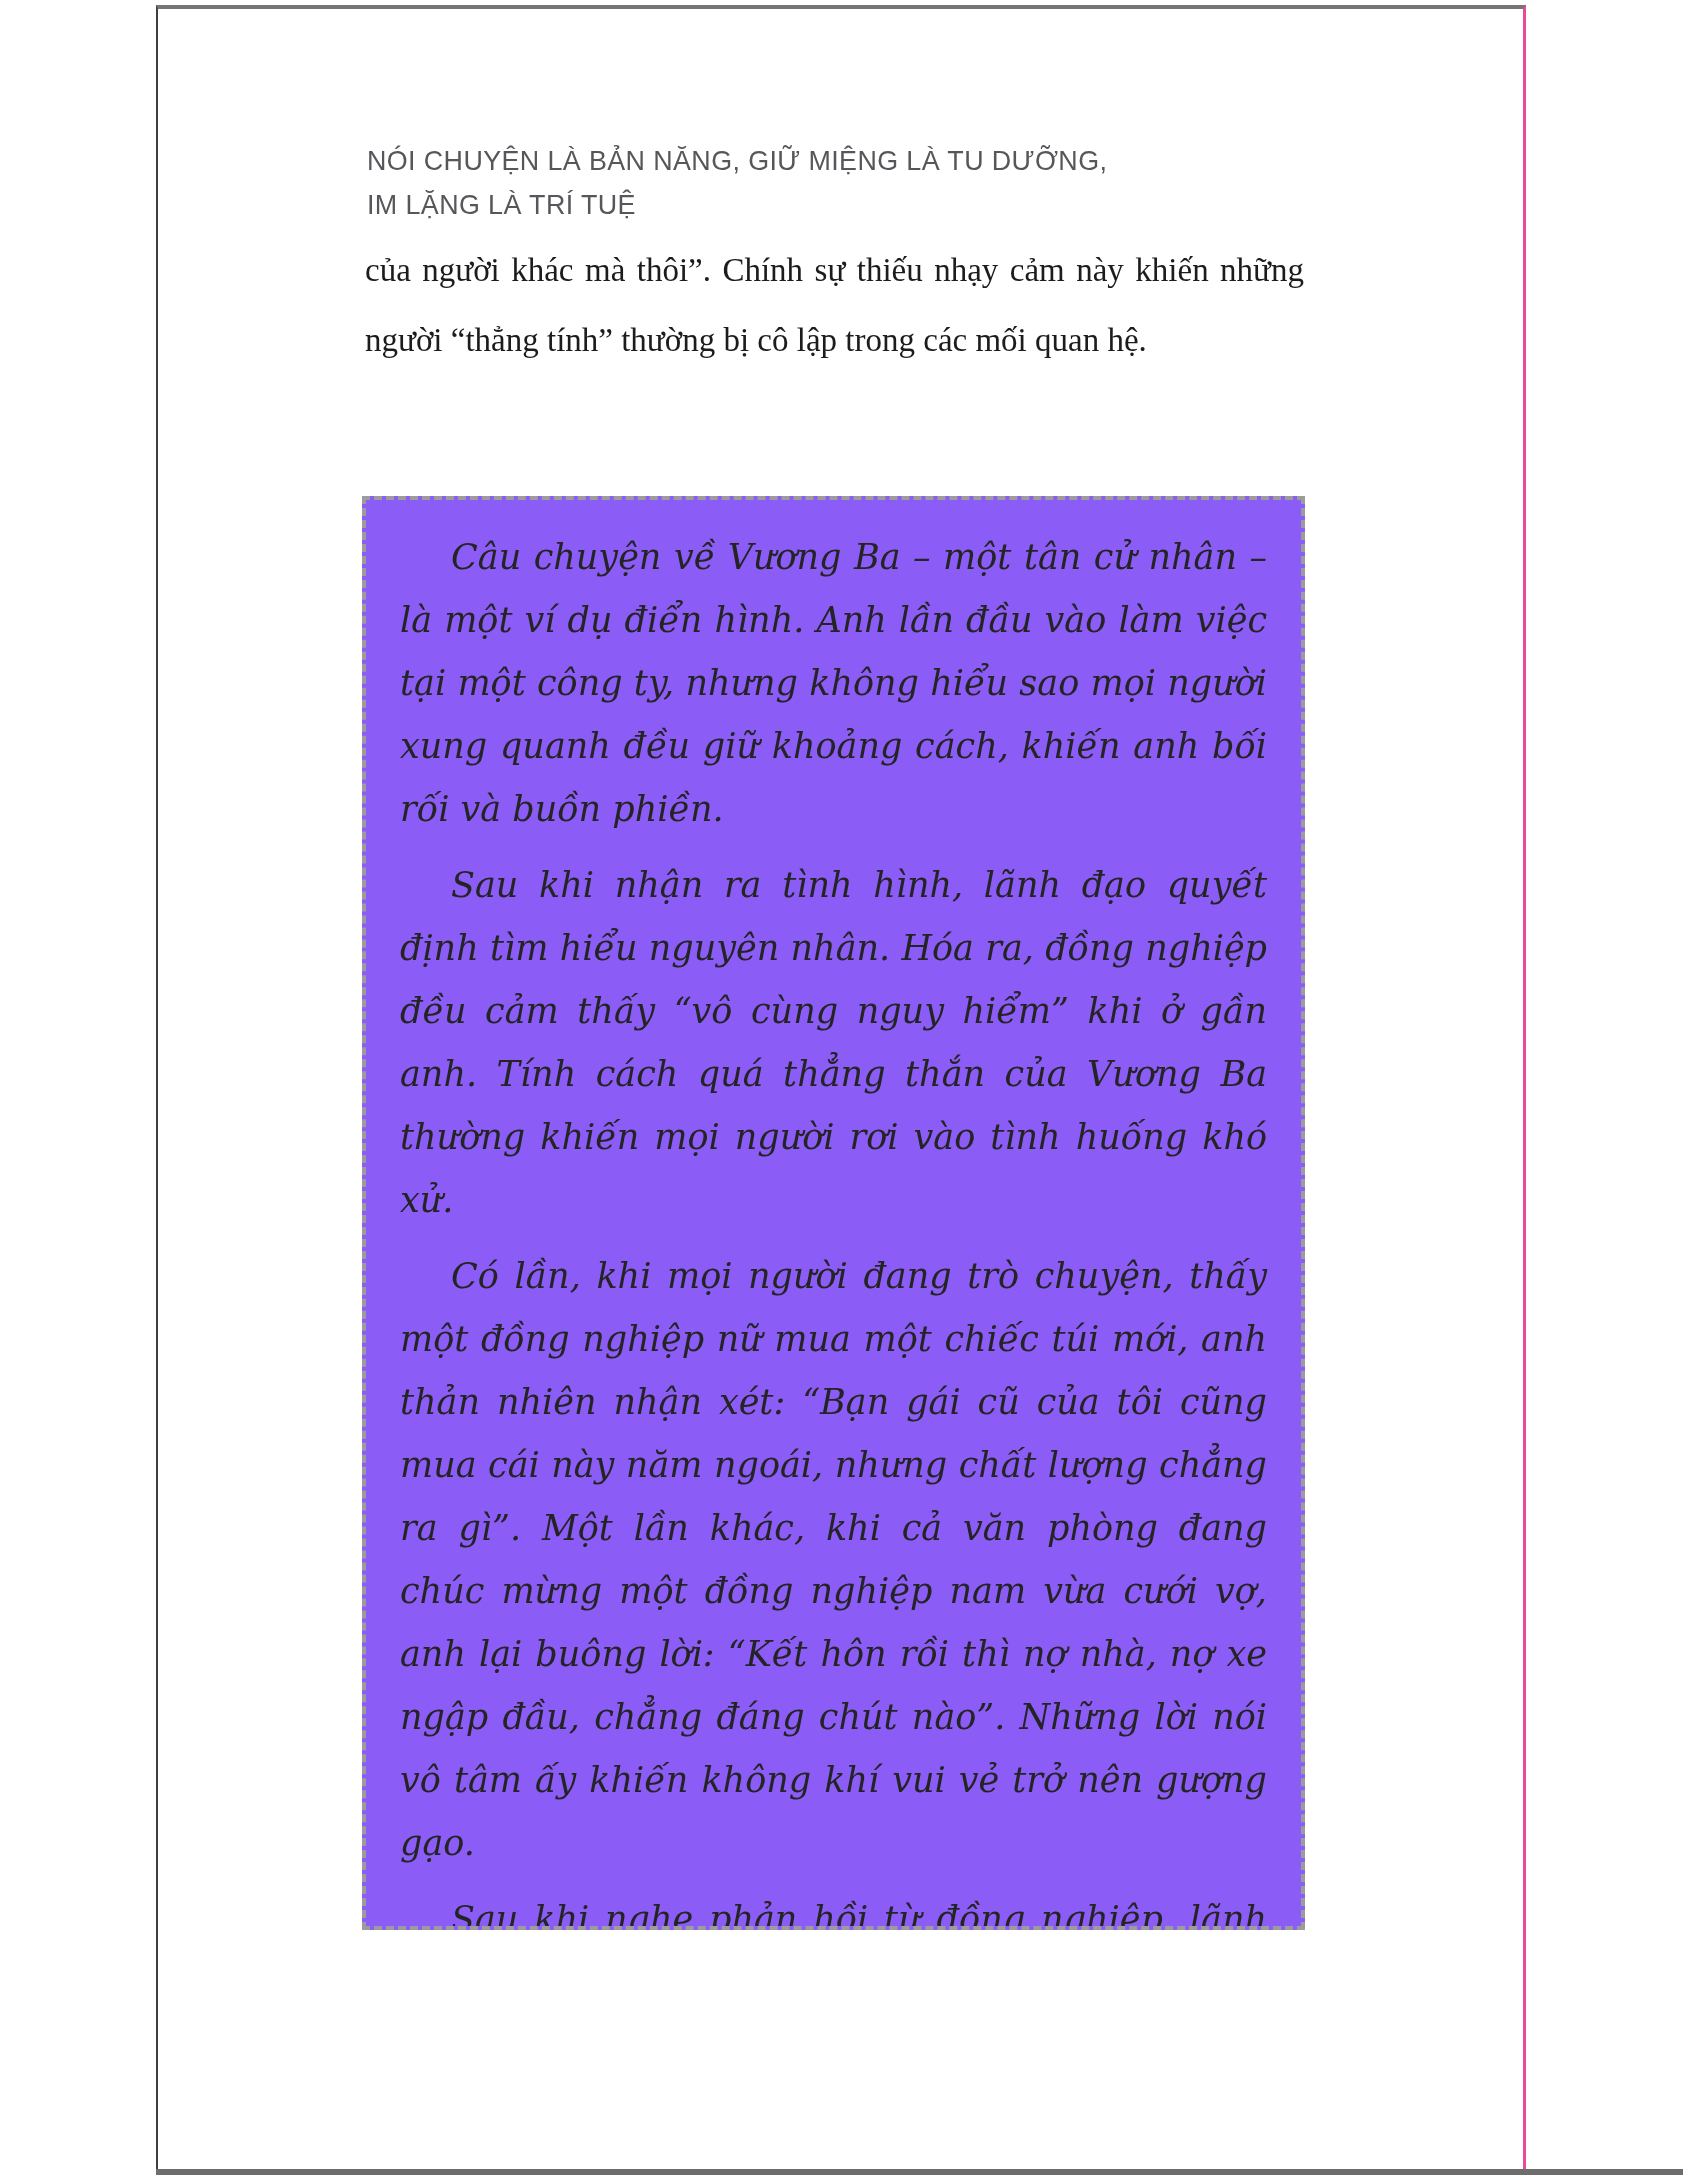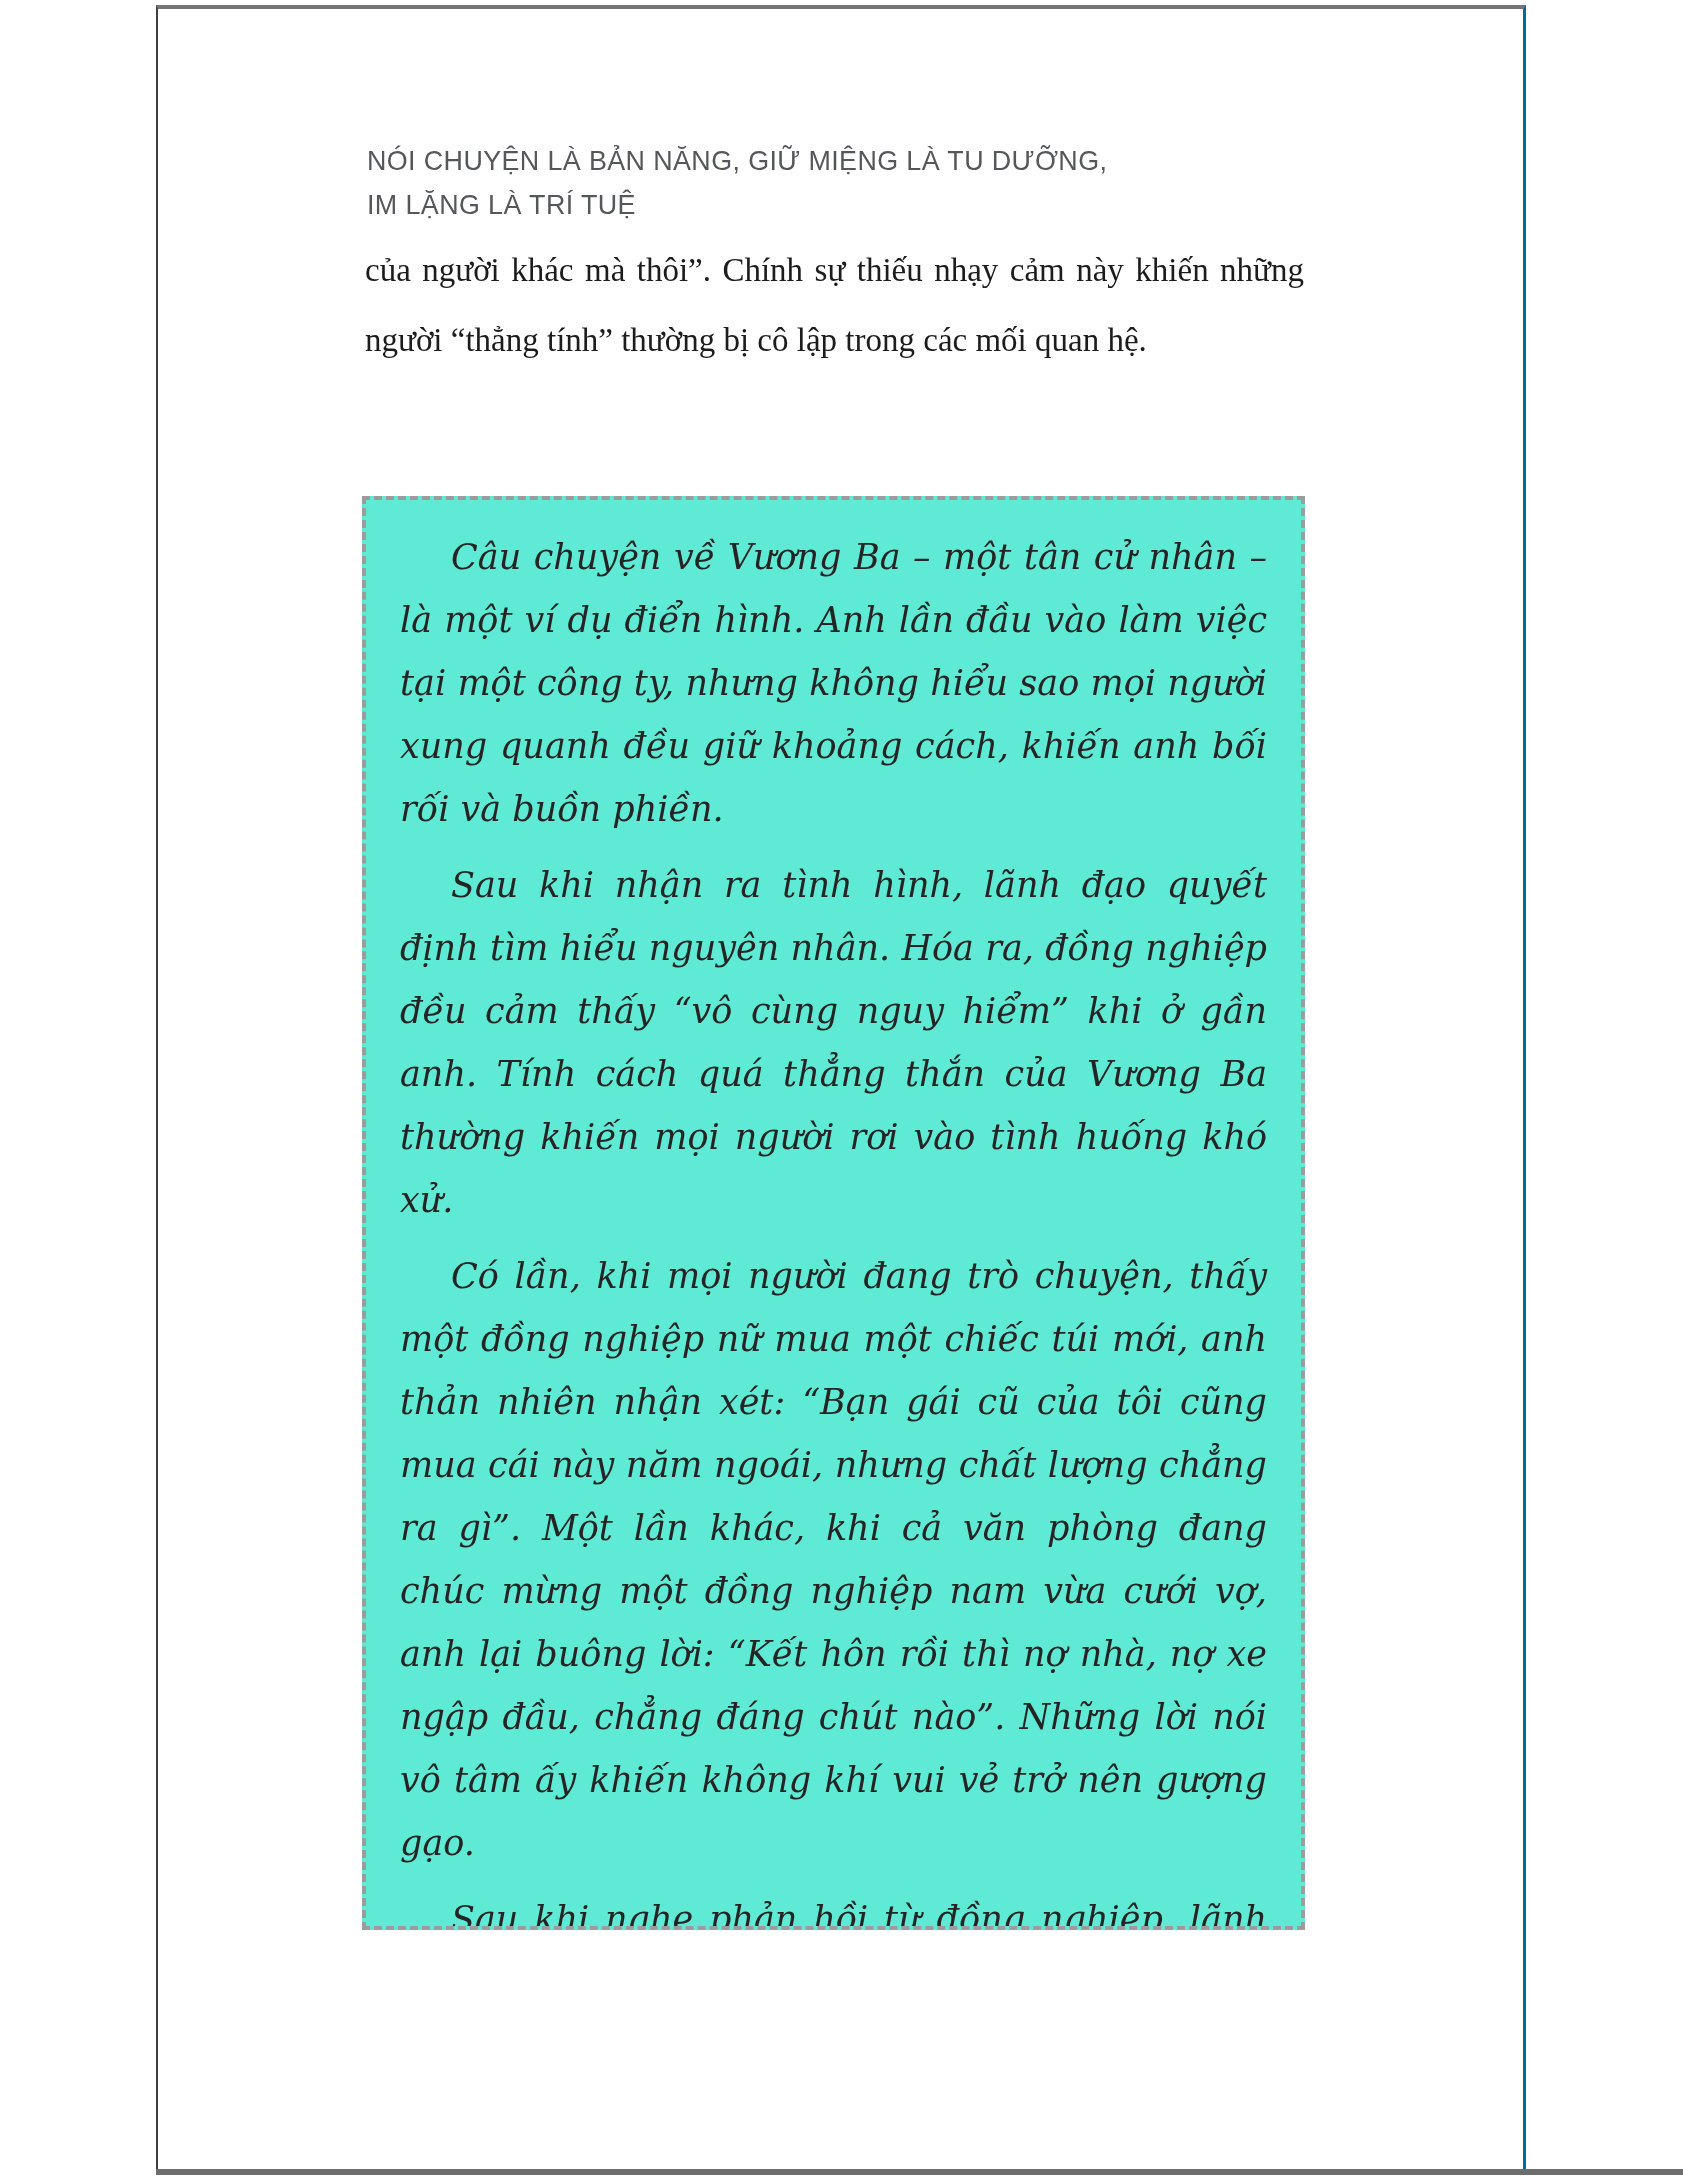--- a/index.html
+++ b/index.html
@@ -14,21 +14,21 @@
   }
   .page-frame {
     position: absolute;
     left: 156px;
     top: 5px;
     width: 1370px;
     height: 2168px;
     box-sizing: border-box;
     border-top: 4px solid #757575;
     border-left: 2px solid #3f3f3f;
-    border-right: 3px solid #0369a1;
+    border-right: 3px solid #ec4899;
     background: #ffffff;
   }
   .bottom-shadow {
     position: absolute;
     left: 156px;
     top: 2169px;
     width: 1527px;
     height: 6px;
     background: #6d6d6d;
   }
@@ -56,21 +56,21 @@
     color: #1c1c1c;
     text-align: justify;
   }
   .story-box {
     position: absolute;
     left: 204px;
     top: 487px;
     width: 943px;
     height: 1434px;
     box-sizing: border-box;
-    background: #5eead4;
+    background: #8b5cf6;
     border: 4px dashed #9c9c9c;
     padding: 18px 34px 16px 34px;
     overflow: hidden;
   }
   .story-box p {
     margin: 0;
     padding: 0;
     margin-top: 13px;
     text-indent: 51px;
     font-family: "DejaVu Serif", serif;

